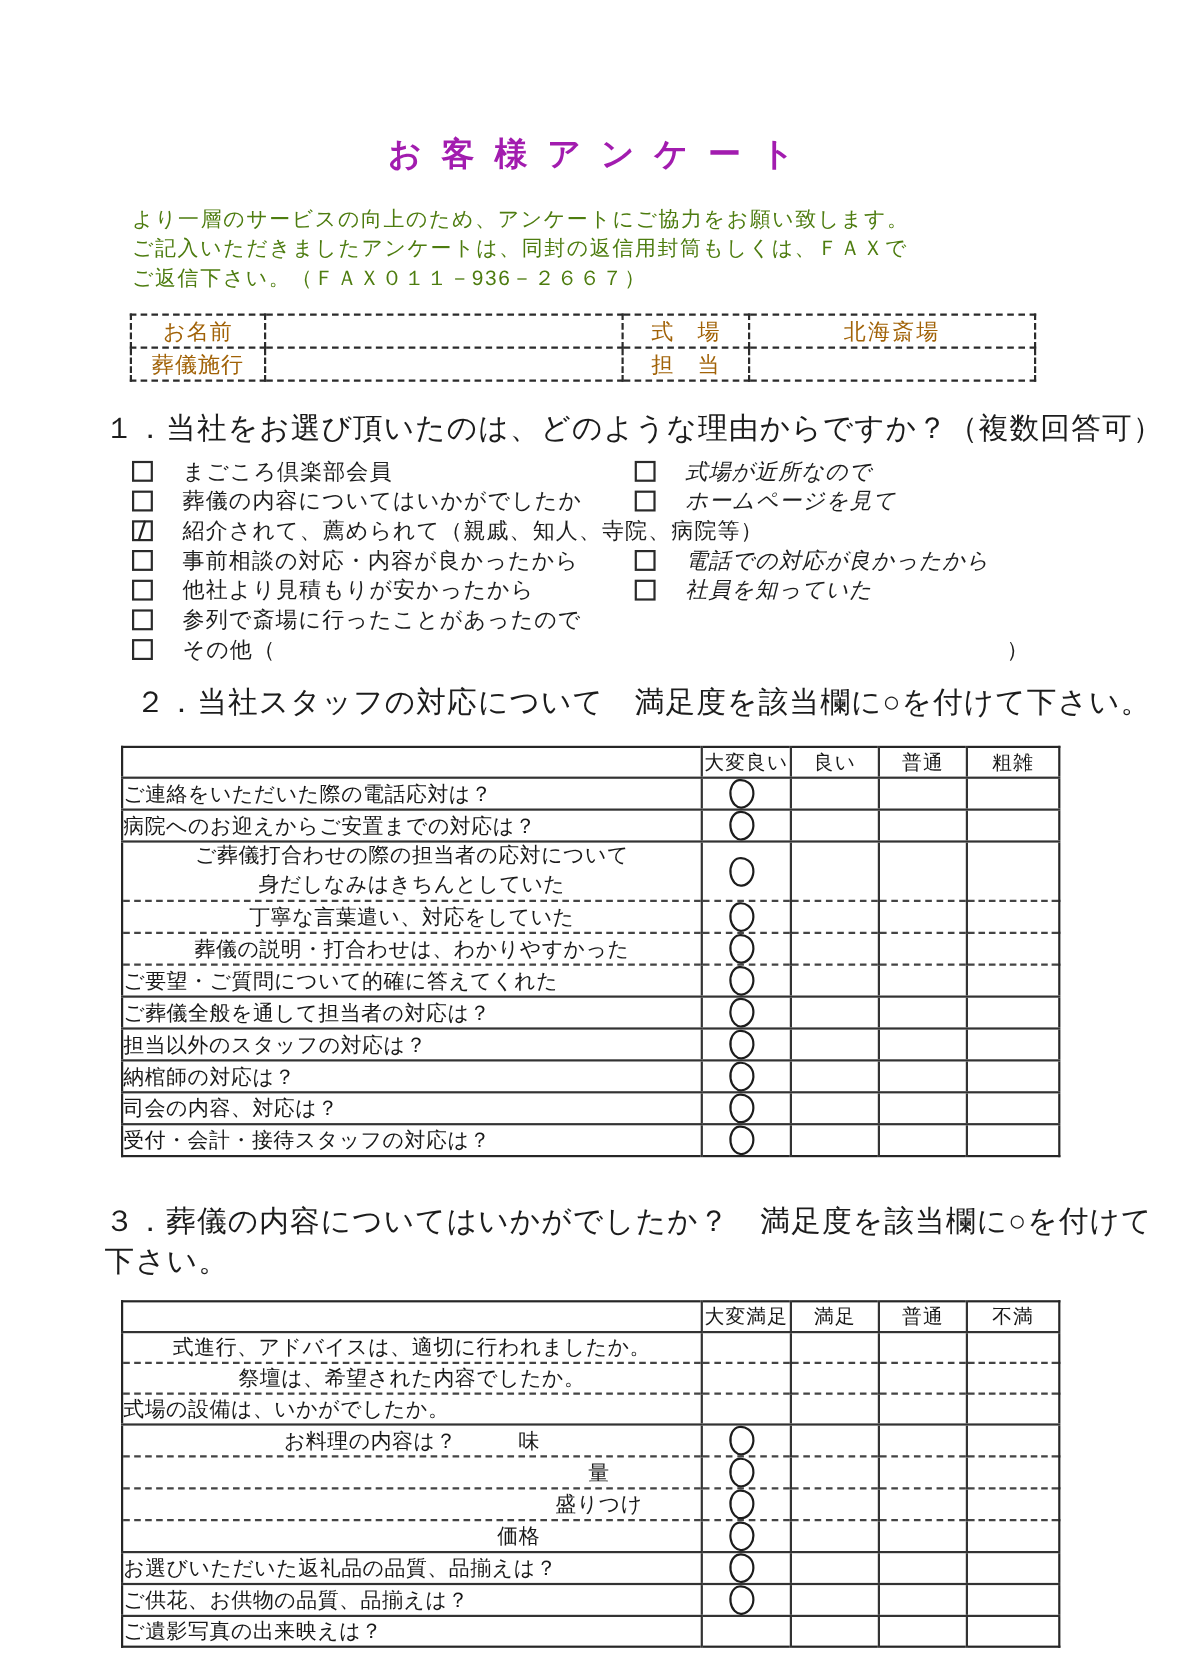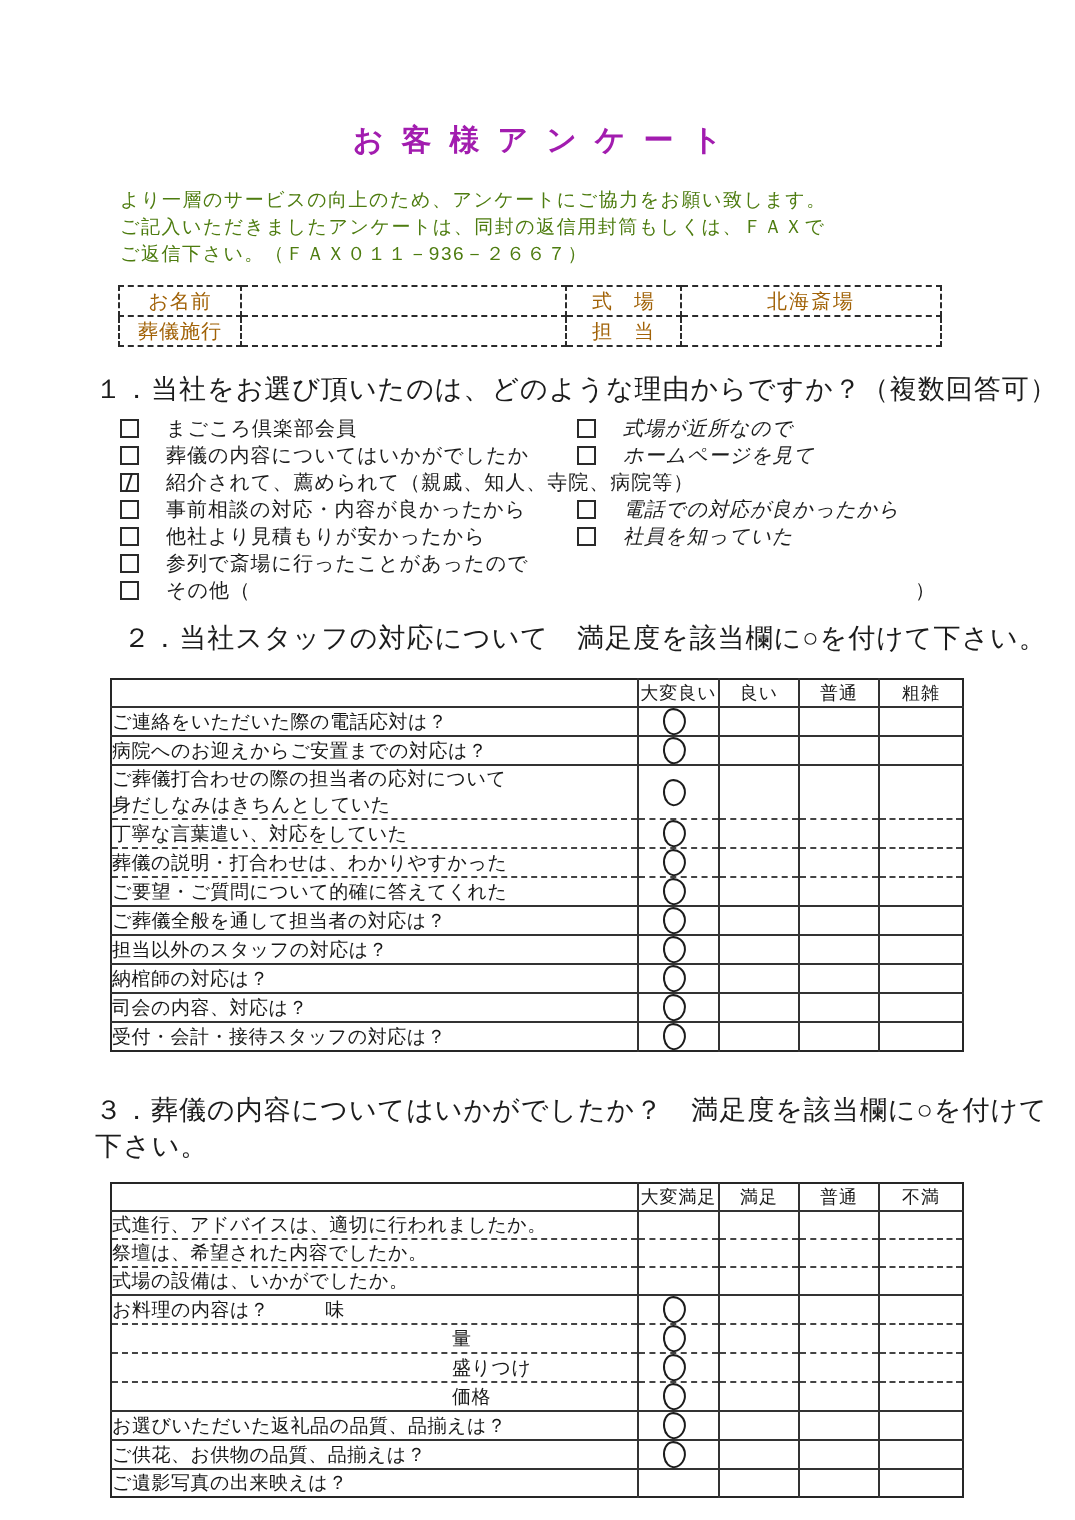--- a/index.html
+++ b/index.html
@@ -65,21 +65,21 @@
   .q3-table{margin-top:18px;}
   .survey th{
     font-weight:normal;font-size:18px;letter-spacing:1px;height:26px;
     border-left:2px solid #333;border-bottom:2px solid #333;padding:0;text-align:center;
   }
   .survey th.corner{border-left:none;}
   .survey td{
     height:25px;padding:0;border-left:2px solid #333;vertical-align:middle;
   }
   .survey tr.row-solid td{border-bottom:2px solid #333;}
-  .survey tr.row-dashed td{border-bottom:2px dashed #444;}
+  .survey tr.row-dashed td{border-bottom:2px dashed #444;text-align:center;}
   .survey tr:last-child td{border-bottom:none;}
   .q-cell{padding-left:22px;letter-spacing:0.5px;border-left:none !important;}
   .q-cell.indent{padding-left:340px;}
   .sub-label{margin-left:56px;}
   .r-cell{text-align:center;}
   .circle{
     display:inline-block;width:19px;height:23px;border:2px solid #1c1c1c;
     border-radius:46% 54% 58% 42% / 52% 46% 54% 48%;
     transform:rotate(-8deg);vertical-align:middle;margin-right:8px;
   }

